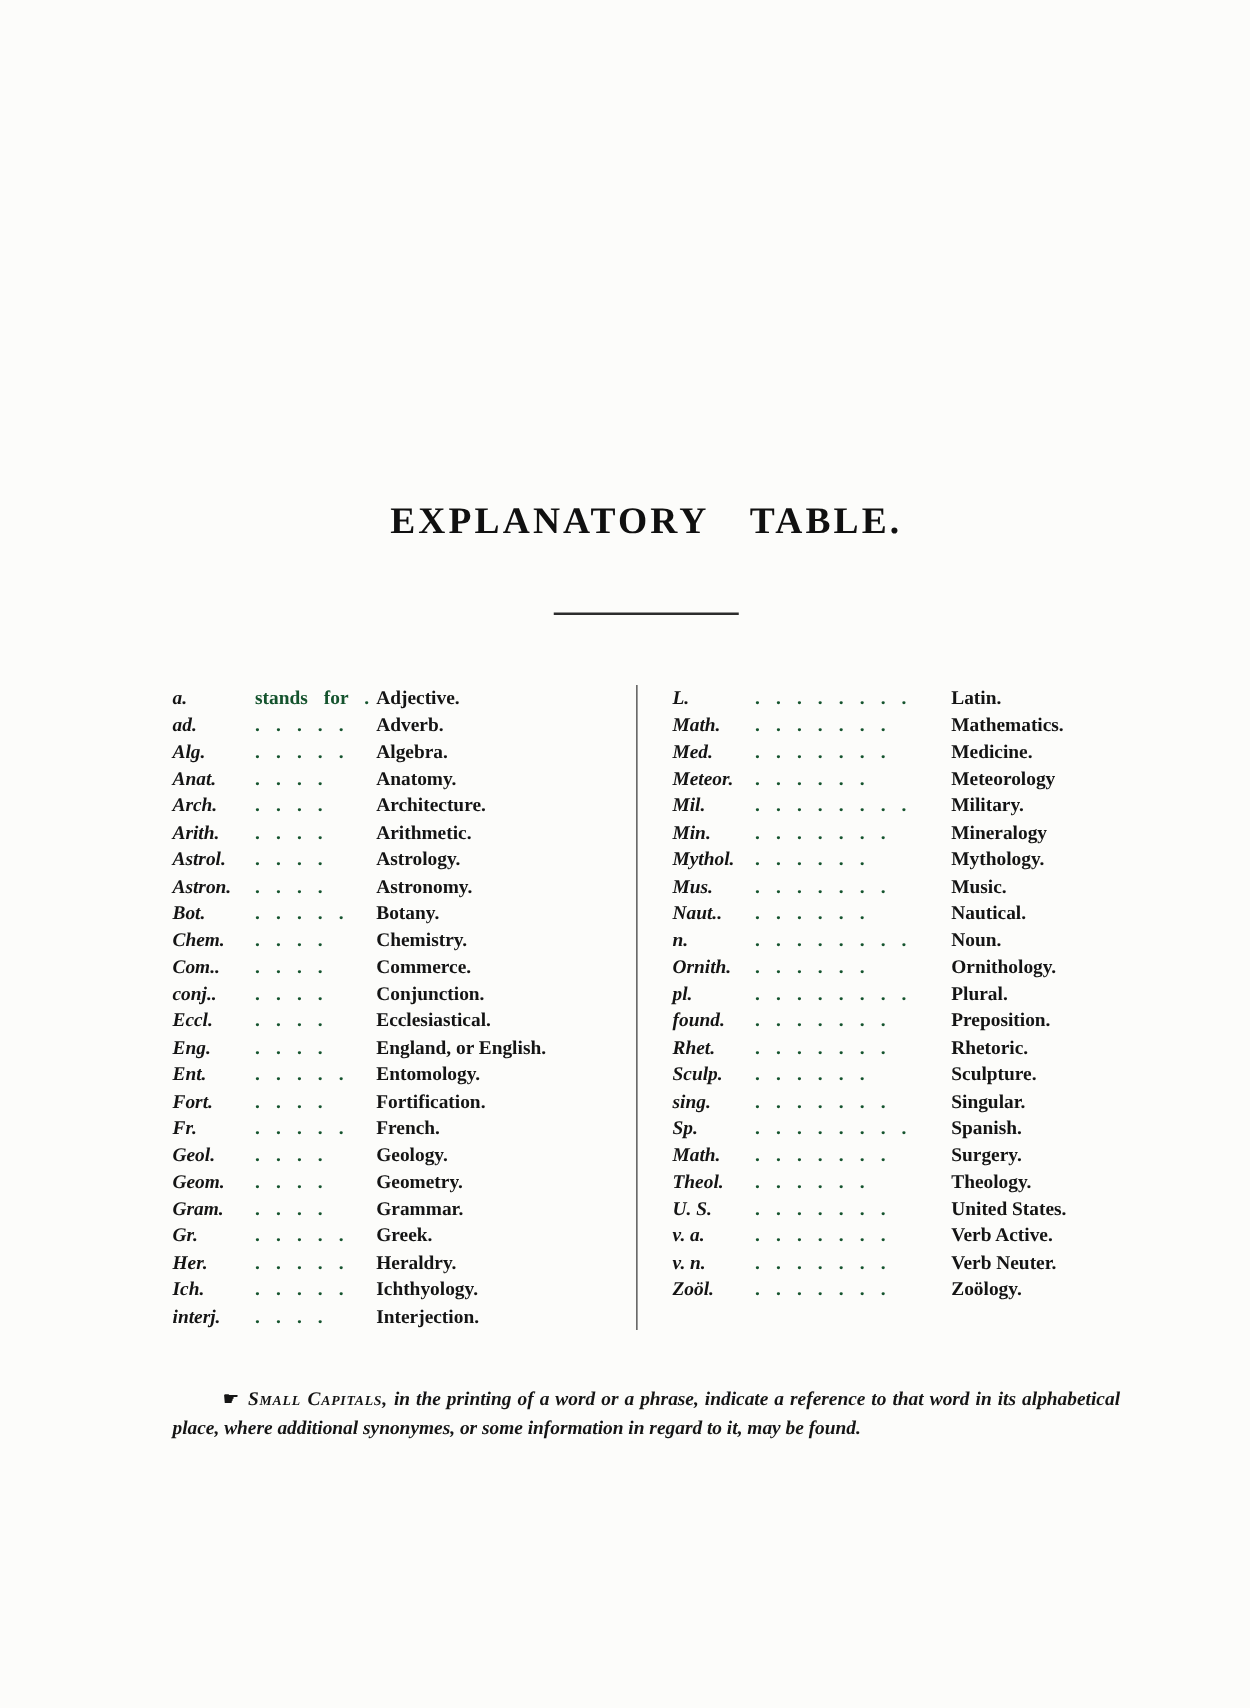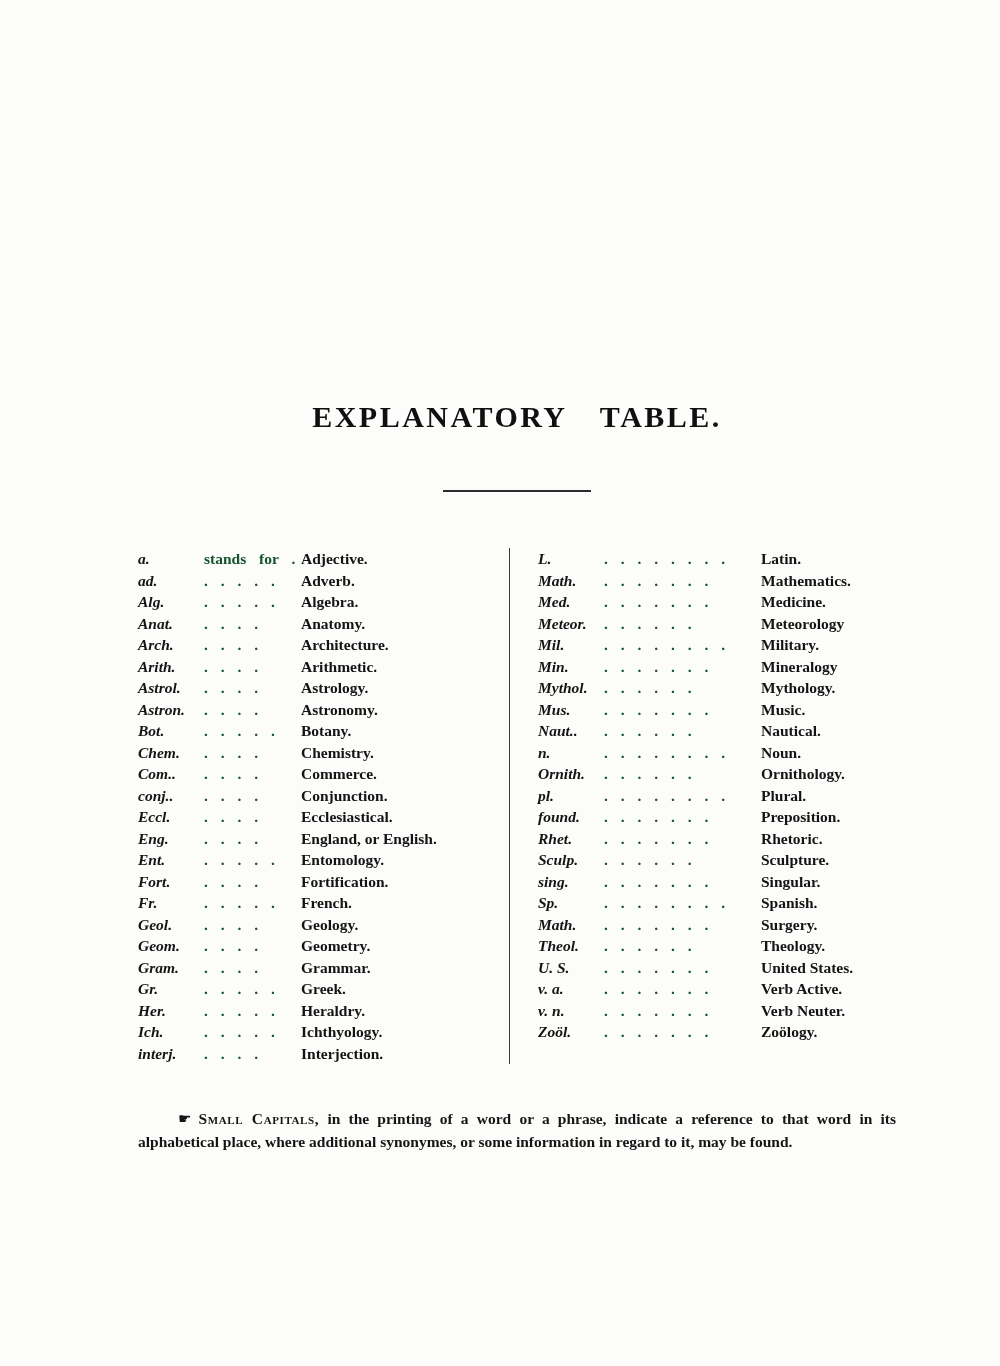--- a/index.html
+++ b/index.html
@@ -72,20 +72,21 @@
   .meaning { flex: none; }
   .notes { margin-top: 44px; }
   .note {
     font-size: 15.5px;
     line-height: 22.5px;
     text-align: justify;
     text-indent: 40px;
     margin-top: 15px;
     font-weight: bold;
     color: #151515;
+    font-style: italic;
   }
   .note .hand-icon {
     font-family: "DejaVu Sans", sans-serif;
     font-weight: normal;
     font-size: 15px;
     margin-right: 7px;
   }
   .note .lead {
     font-variant: small-caps;
     letter-spacing: 0.6px;

